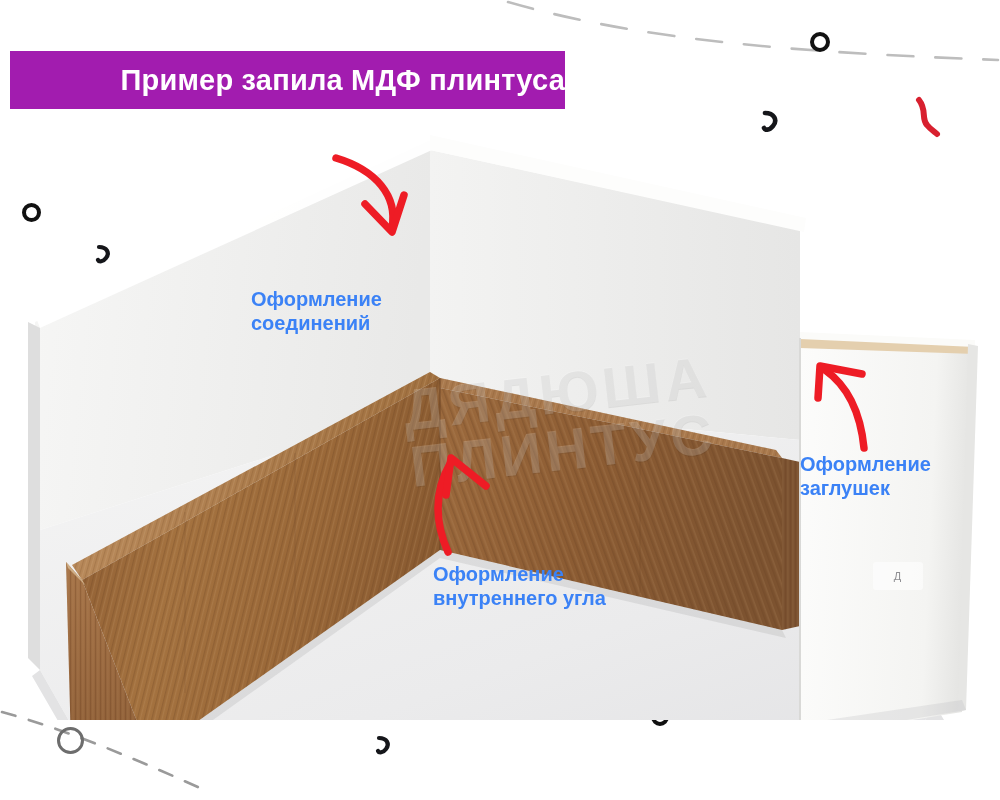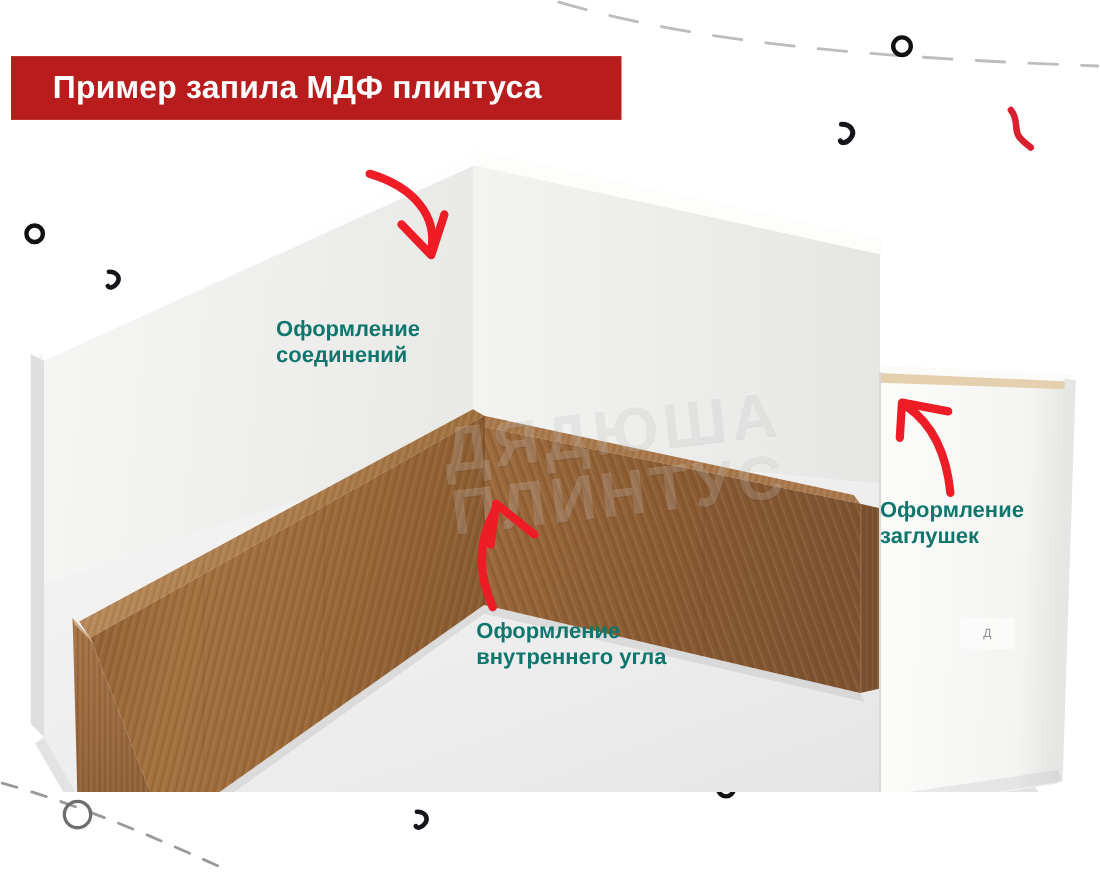--- a/index.html
+++ b/index.html
@@ -30,23 +30,24 @@
     box-sizing: border-box;
   }
 
   
   #banner {
     position: absolute;
     left: 10px;
     top: 51px;
     width: 555px;
     height: 58px;
-    background: #b91c1c;
+    background: #a21caf;
     display: flex;
     align-items: center;
+    justify-content: flex-end;
   }
   #banner-text {
     color: #ffffff;
     font-size: 29px;
     font-weight: bold;
     letter-spacing: 0.2px;
     padding-left: 38px;
     white-space: nowrap;
   }
 
@@ -80,21 +81,21 @@
     font-weight: bold;
     line-height: 0.98;
     letter-spacing: 4px;
     color: rgba(255,255,255,0.18);
     text-shadow: 0 1px 0 rgba(0,0,0,0.07);
   }
 
   
   .annot {
     position: absolute;
-    color: #0f766e;
+    color: #3b82f6;
     font-size: 20px;
     font-weight: bold;
     line-height: 1.22;
     white-space: pre-line;
   }
   #annot-joints   { left: 251px; top: 287px; }
   #annot-corner   { left: 433px; top: 562px; }
   #annot-endcaps  { left: 800px; top: 452px; }
 
   

